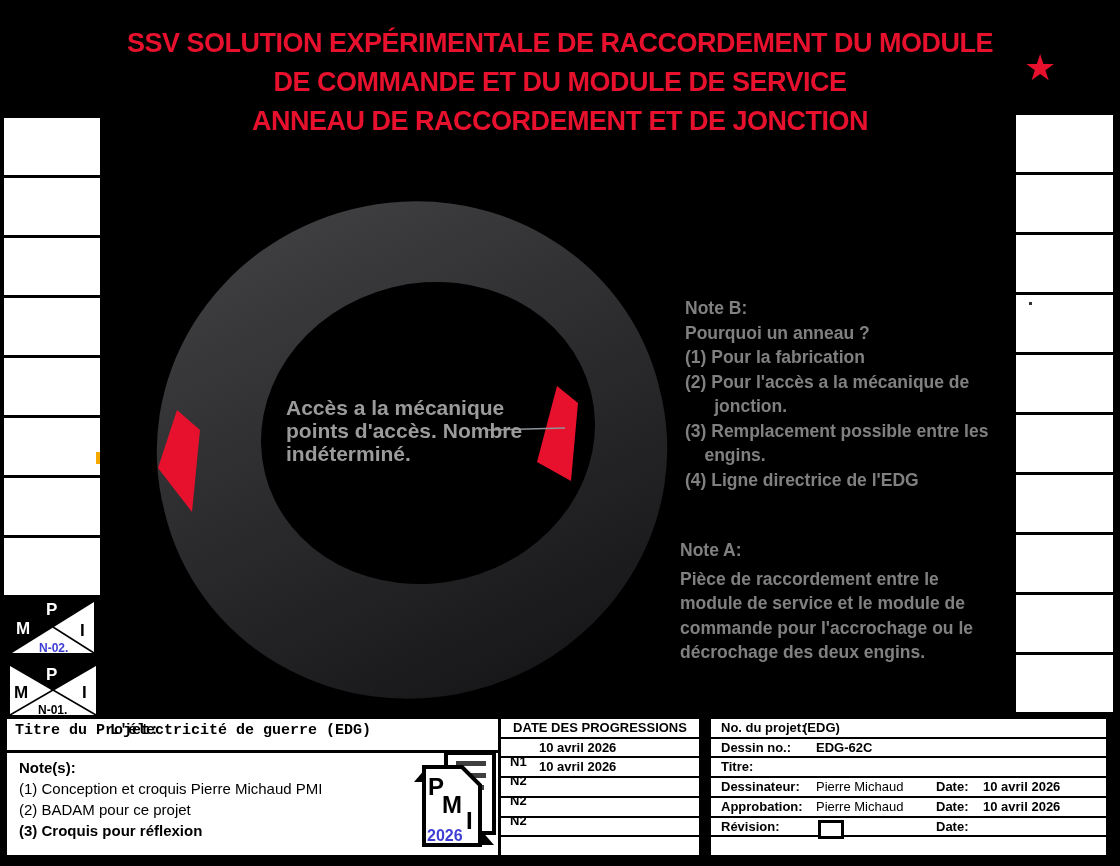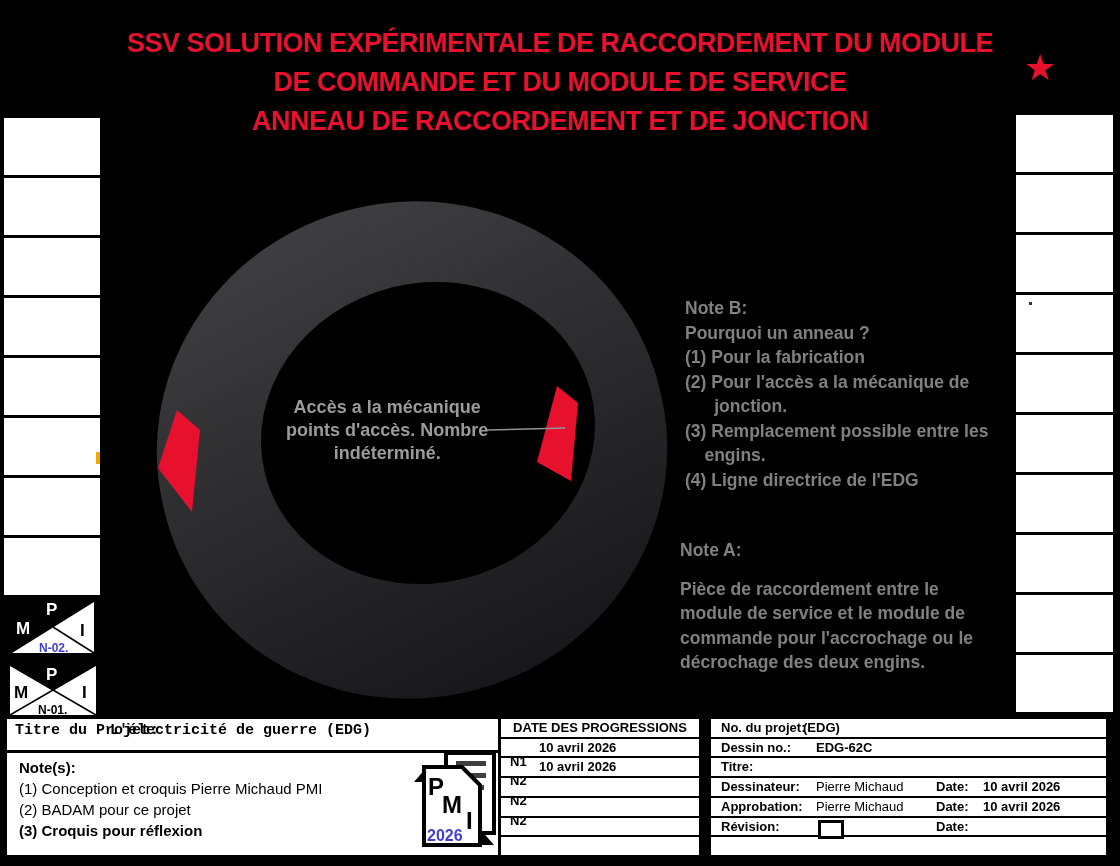--- a/index.html
+++ b/index.html
@@ -16,22 +16,22 @@
   .cells .cell{background:#fff;border-bottom:3px solid #000;box-sizing:border-box;height:60px;}
   .cells-left{left:4px;top:118px;width:96px;}
   .cells-right{left:1016px;top:115px;width:97px;}
   .mark-orange{position:absolute;left:96px;top:452px;width:4px;height:12px;background:#f5a800;}
   .mark-dot{position:absolute;left:1029px;top:302px;width:3px;height:3px;background:#333;}
 
   
   .note{position:absolute;color:#808080;font-weight:bold;font-size:17.5px;line-height:24.5px;}
   .note .pre{white-space:pre;}
   .callout-text{position:absolute;left:286px;top:396px;color:#9b9b9b;font-weight:bold;
-                font-size:18px;line-height:23px;text-align:center;}
-  .note-a-body{margin-top:14px;}
+                font-size:21px;line-height:23px;}
+  .note-a-body{margin-top:4px;}
 
   
   .tb{position:absolute;background:#fff;border:3px solid #000;box-sizing:border-box;color:#000;}
   .tb-left{left:4px;top:716px;width:506px;height:142px;}
   .tb-left .head{height:34px;border-bottom:3px solid #000;box-sizing:border-box;
                  font-weight:bold;font-size:15px;line-height:23px;font-family:Liberation Mono, monospace;}
   .tb-left .head .lbl{position:absolute;left:8px;}
   .tb-left .head .val{position:absolute;left:103px;}
   .notes-area{position:relative;font-size:15px;line-height:21px;padding:4px 0 0 12px;}
   .notes-area .nh{font-weight:bold;}

